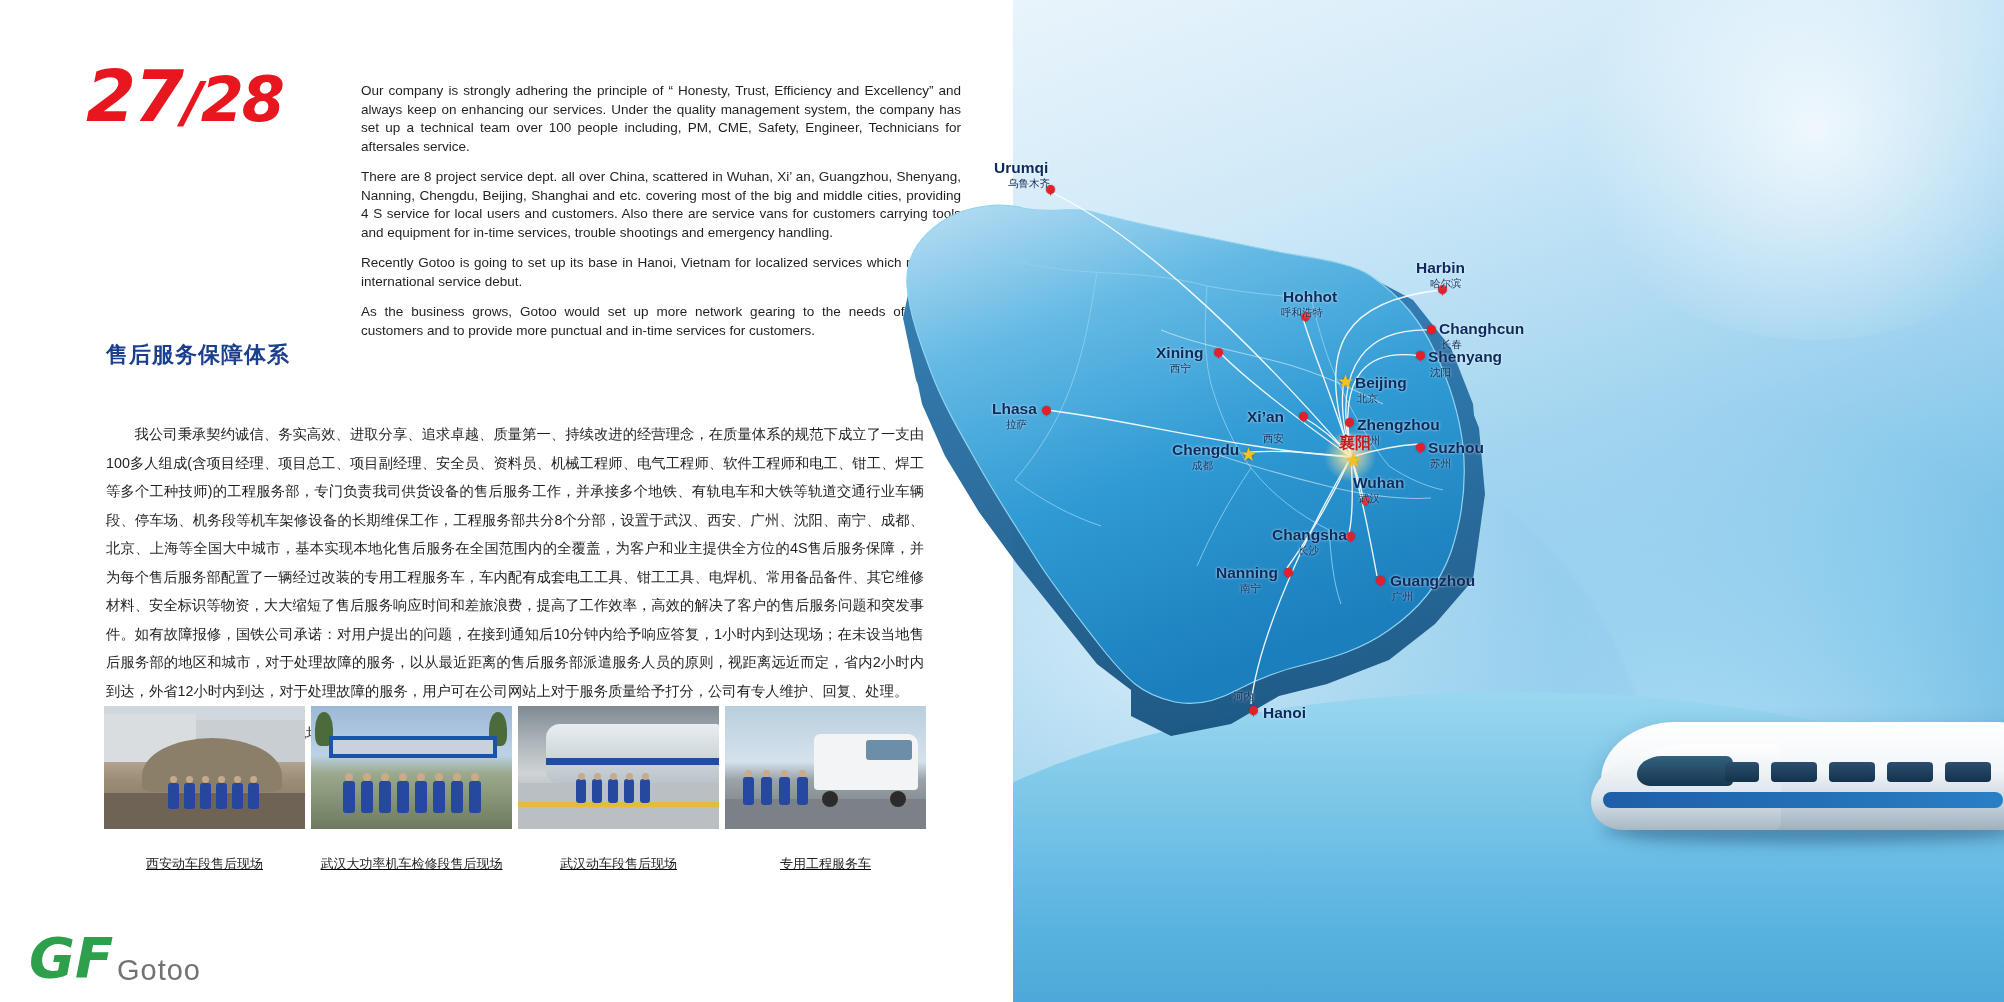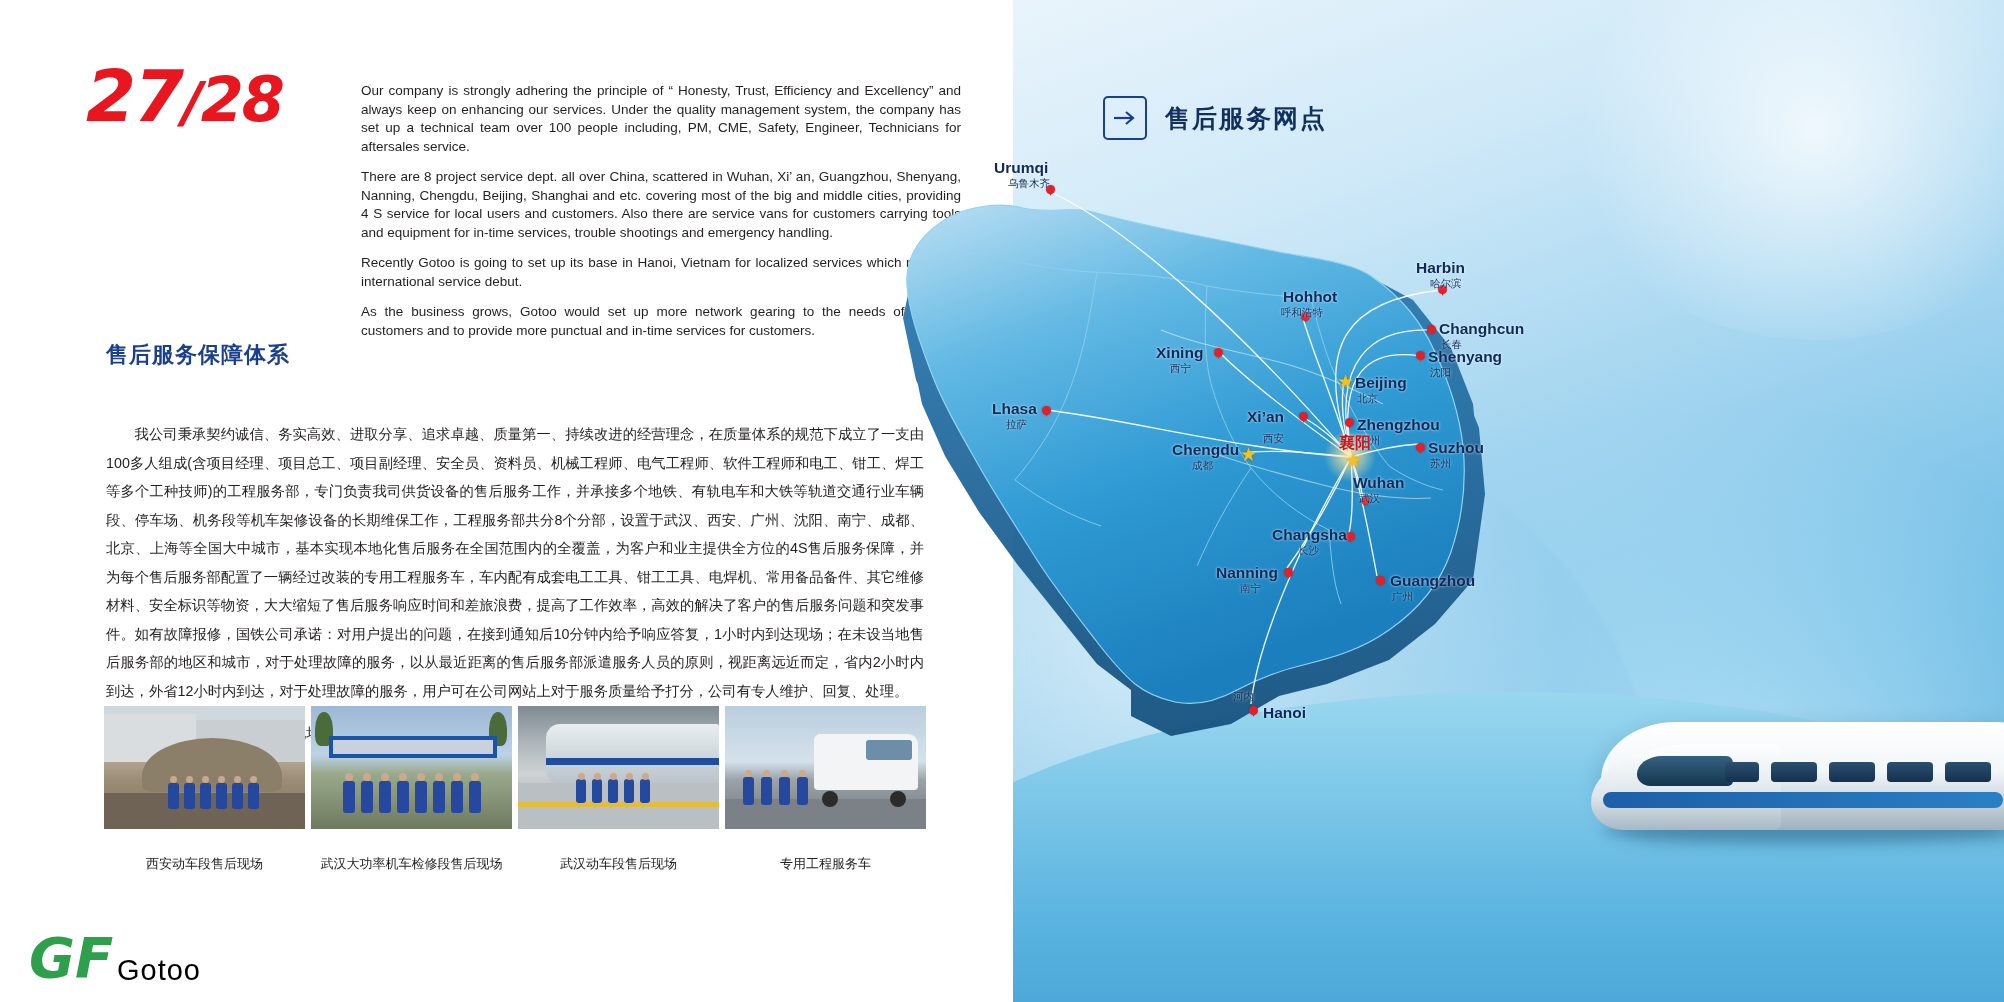--- a/index.html
+++ b/index.html
@@ -53,21 +53,21 @@
   #photo-row{
     position:absolute;left:93px;top:706px;width:822px;height:123px;
     display:flex;gap:6px;
   }
   .photo{
     position:relative;width:202px;height:123px;overflow:hidden;
     border:0;
   }
   .photo-captions{
     position:absolute;left:93px;top:855px;width:822px;height:20px;
-    display:flex;gap:6px;
+    display:flex;gap:6px;text-decoration:underline;
   }
   .photo-cap{
     width:202px;text-align:center;font-size:13px;color:#231f20;
   }
 
   
   .ph1{background:linear-gradient(#cfd8de 0%,#cfd8de 42%,#b6a893 42%,#9c8d77 60%,#7d6f5c 100%);}
   .ph1 .bldg{position:absolute;left:0;top:8px;width:92px;height:48px;background:#d9dde0;}
   .ph1 .bldg2{position:absolute;left:92px;top:14px;width:110px;height:42px;background:#c9ced2;}
   .ph1 .rock{position:absolute;left:38px;top:32px;width:140px;height:54px;border-radius:50% 50% 10% 10%/70% 70% 10% 10%;background:#8c7f6a;}
@@ -101,21 +101,21 @@
   .ph4 .man{position:absolute;bottom:24px;width:11px;height:28px;background:#26489e;border-radius:3px;}
   .ph4 .man:after{content:"";position:absolute;left:2px;top:-7px;width:7px;height:7px;border-radius:50%;background:#caa98c;}
 
   
   #logo{position:absolute;left:18px;top:930px;width:250px;height:60px;}
   #logo .gf{
     position:absolute;left:0;top:0;font-size:56px;font-weight:bold;font-style:italic;
     color:#2e9f4a;font-family:"DejaVu Sans",sans-serif;line-height:56px;
   }
   #logo .word{
-    position:absolute;left:88px;top:24px;font-size:29px;color:#000000;
+    position:absolute;left:88px;top:24px;font-size:29px;color:#737373;
     letter-spacing:1px;font-family:"Liberation Sans",sans-serif;
   }
 
   
   #right-page{
     position:absolute;left:1002px;top:0;width:1002px;height:1002px;
     background:
       radial-gradient(circle at 70% 88%, #bfe6f7 0%, rgba(191,230,247,0) 42%),
       linear-gradient(160deg,#e9f4fb 0%, #cfe9f8 22%, #9fd3ef 48%, #6fbde6 70%, #3f9fd6 100%);
     overflow:hidden;
@@ -295,29 +295,20 @@
       <div class="gf">GF</div>
       <div class="word">Gotoo</div>
     </div>
   </div>
 
   <div id="right-page">
     <div id="glow-top"></div>
     <div id="planet"></div>
     <div id="ocean-curve"></div>
 
-    <div id="net-title">
-      <span class="arrow-box">
-        <svg width="24" height="16" viewBox="0 0 24 16">
-          <line x1="1" y1="8" x2="19" y2="8" stroke="#1b3f8f" stroke-width="2.2"></line>
-          <polyline points="13,2 20,8 13,14" fill="none" stroke="#1b3f8f" stroke-width="2.2"></polyline>
-        </svg>
-      </span>
-      <span class="t">售后服务网点</span>
-    </div>
   </div>
 
   <div id="map-wrap">
     <svg id="map-svg" width="2004" height="1002" viewBox="0 0 2004 1002">
       <defs>
         <linearGradient id="mapFill" x1="0" y1="0" x2="0.4" y2="1">
           <stop offset="0%" stop-color="#bcdff3"></stop>
           <stop offset="30%" stop-color="#63b9e4"></stop>
           <stop offset="62%" stop-color="#2f9ad4"></stop>
           <stop offset="100%" stop-color="#1b7fbd"></stop>

